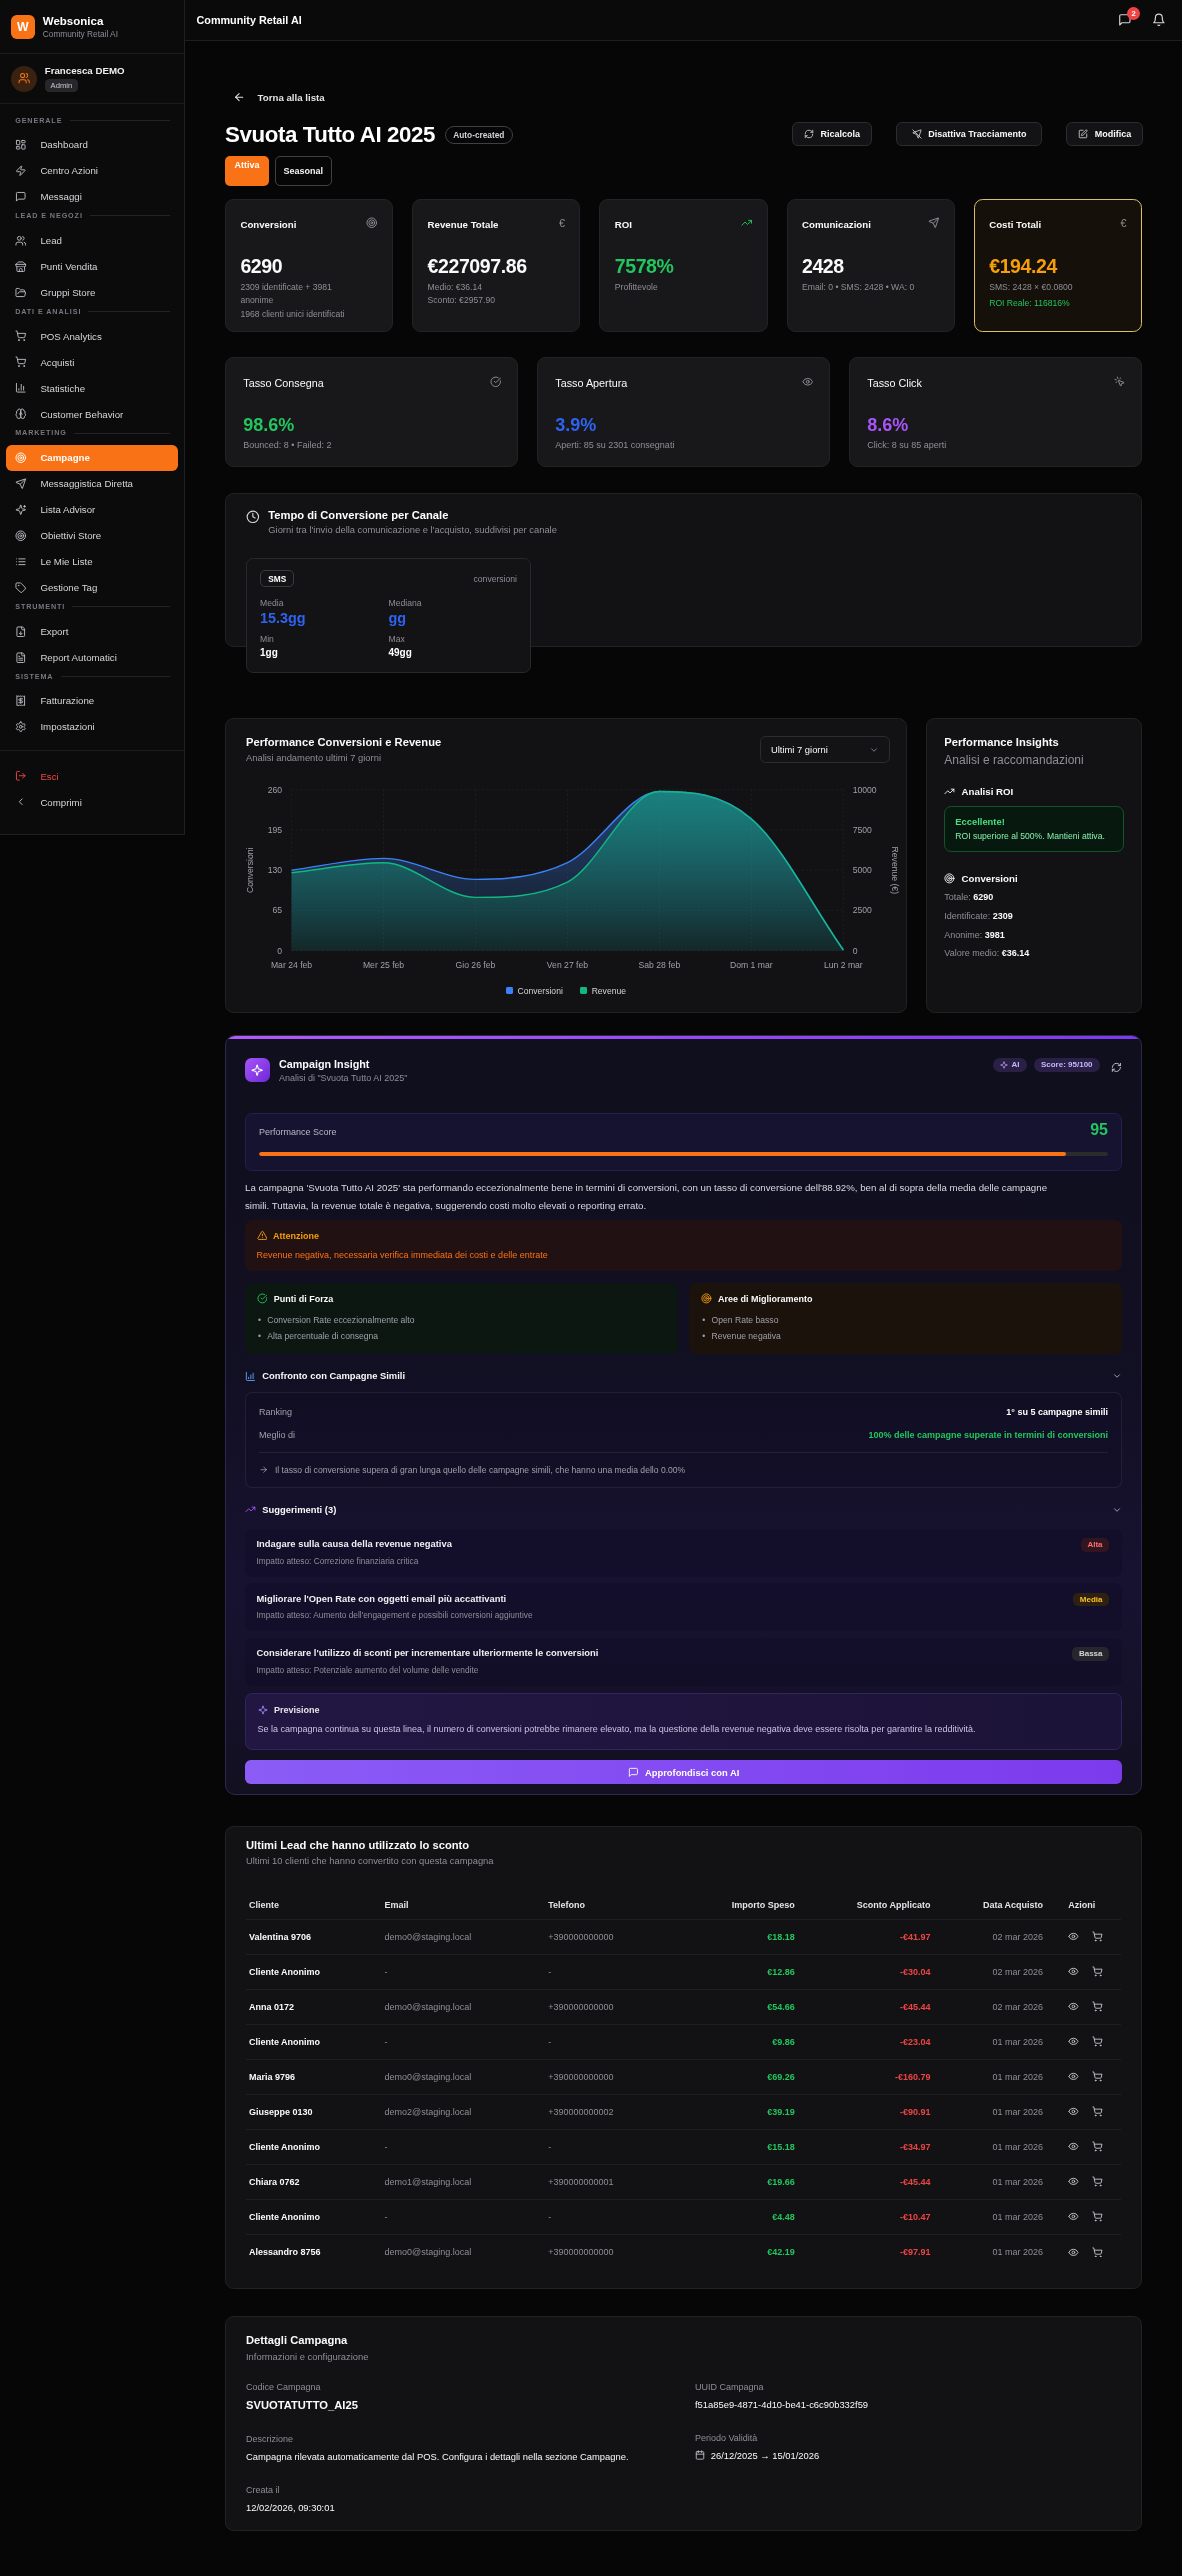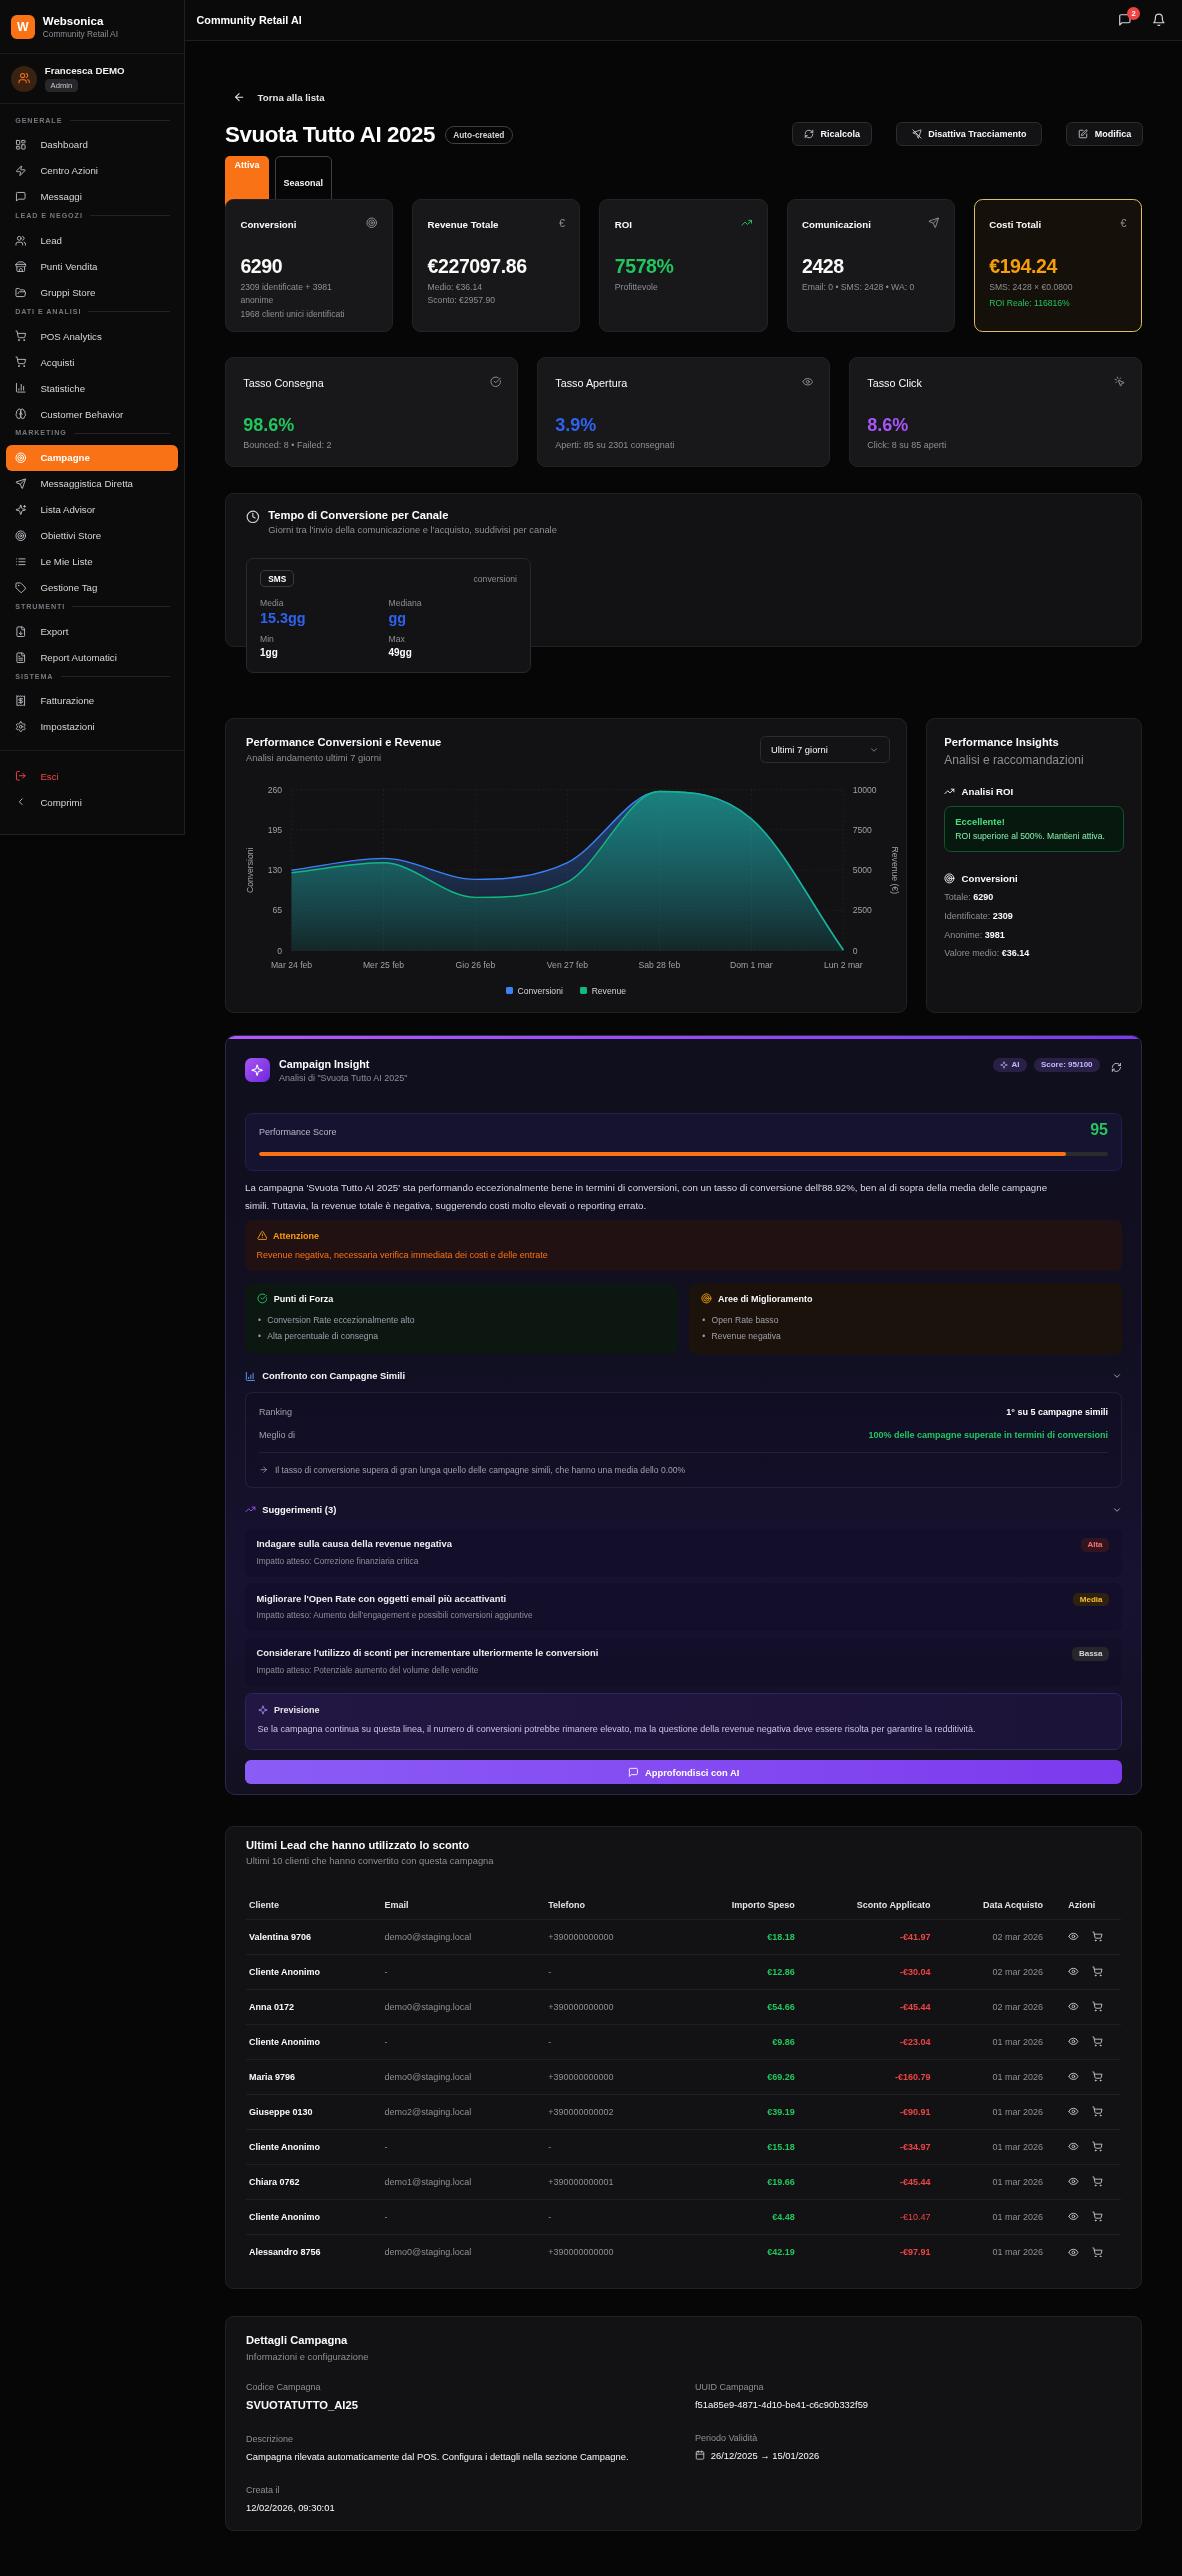--- a/index.html
+++ b/index.html
@@ -39,21 +39,21 @@
 .main { position:absolute; left:185px; top:41px; width:998px; height:2535px; }
 .card { background:#121214; border:0.7px solid #222226; border-radius:8.6px; }
 
 
 .backrow { position:absolute; left:48px; top:50px; display:flex; align-items:center; gap:12.3px; color:#e4e4e7; font-size:9.7px; font-weight:bold; }
 .pagetitle { position:absolute; left:40px; top:81px; display:flex; align-items:center; gap:10px; }
 .pagetitle h2 { font-size:22.3px; font-weight:bold; letter-spacing:-0.4px; color:#fff; }
 .chip-auto { border:0.7px solid #3f3f46; color:#d4d4d8; font-size:8.3px; padding:2.9px 7.2px; border-radius:720px; font-weight:bold; }
 .badges { position:absolute; left:40px; top:115px; display:flex; gap:5.8px; }
 .b-attiva { background:#f97316; color:#fff; font-size:9px; font-weight:bold; padding:3.6px 9.4px; border-radius:5px; }
-.b-seasonal { border:0.7px solid #3f3f46; color:#f4f4f5; font-size:9px; font-weight:bold; padding:21px 8px; border-radius:5px; }
+.b-seasonal { border:0.7px solid #3f3f46; color:#f4f4f5; font-size:9px; font-weight:bold; padding:9px 8px; border-radius:5px; }
 .actions { position:absolute; right:40px; top:81px; display:flex; gap:24px; }
 .btn { display:flex; align-items:center; gap:6.5px; height:24px; padding:0 10.8px; background:#131315; border:0.7px solid #2c2c30; border-radius:5.8px; color:#fafafa; font-size:9px; font-weight:bold; }
 .btn svg { color:#d4d4d8; }
 
 
 .row1 { position:absolute; left:40px; top:158px; width:917px; display:grid; grid-template-columns:repeat(5,1fr); gap:19px; }
 .scard { background:#18181a; border:0.7px solid #232327; border-radius:8.6px; height:133px; padding:19px 14.4px 14.4px 14.4px; position:relative; }
 .scard .t { font-size:9.7px; font-weight:bold; color:#fafafa; }
 .scard .icon { position:absolute; top:17.3px; right:14.4px; color:#8e8e96; }
 .scard .v { font-size:19.5px; font-weight:bold; margin-top:25px; letter-spacing:-0.4px; }
@@ -878,21 +878,21 @@
                   <circle cx="19" cy="21" r="1"></circle>
                   <path d="M2.05 2.05h2l2.66 12.42a2 2 0 0 0 2 1.58h9.78a2 2 0 0 0 1.95-1.57l1.65-7.43H5.12"></path>
                 </svg>
               </span></td>
           </tr>
         <tr>
             <td class="name">Cliente Anonimo</td>
             <td class="gray">-</td>
             <td class="gray">-</td>
             <td class="tr-r" style="font-weight:bold;color:#22c55e;">€4.48</td>
-            <td class="tr-r" style="color:#ef4444;font-weight:normal;">-€10.47</td>
+            <td class="tr-r" style="color:#ef4444;font-weight:bold;">-€10.47</td>
             <td class="tr-r gray">01 mar 2026</td>
             <td style="padding-left:22.3px;white-space:nowrap;"><span class="ic-btn">
                 <svg class="ic" width="10.8" height="10.8" viewBox="0 0 24 24">
                   <path d="M2.062 12.348a1 1 0 0 1 0-.696 10.75 10.75 0 0 1 19.876 0 1 1 0 0 1 0 .696 10.75 10.75 0 0 1-19.876 0"></path>
                   <circle cx="12" cy="12" r="3"></circle>
                 </svg>
               </span><span class="ic-btn" style="margin-right:0;">
                 <svg class="ic" width="10.8" height="10.8" viewBox="0 0 24 24">
                   <circle cx="8" cy="21" r="1"></circle>
                   <circle cx="19" cy="21" r="1"></circle>

